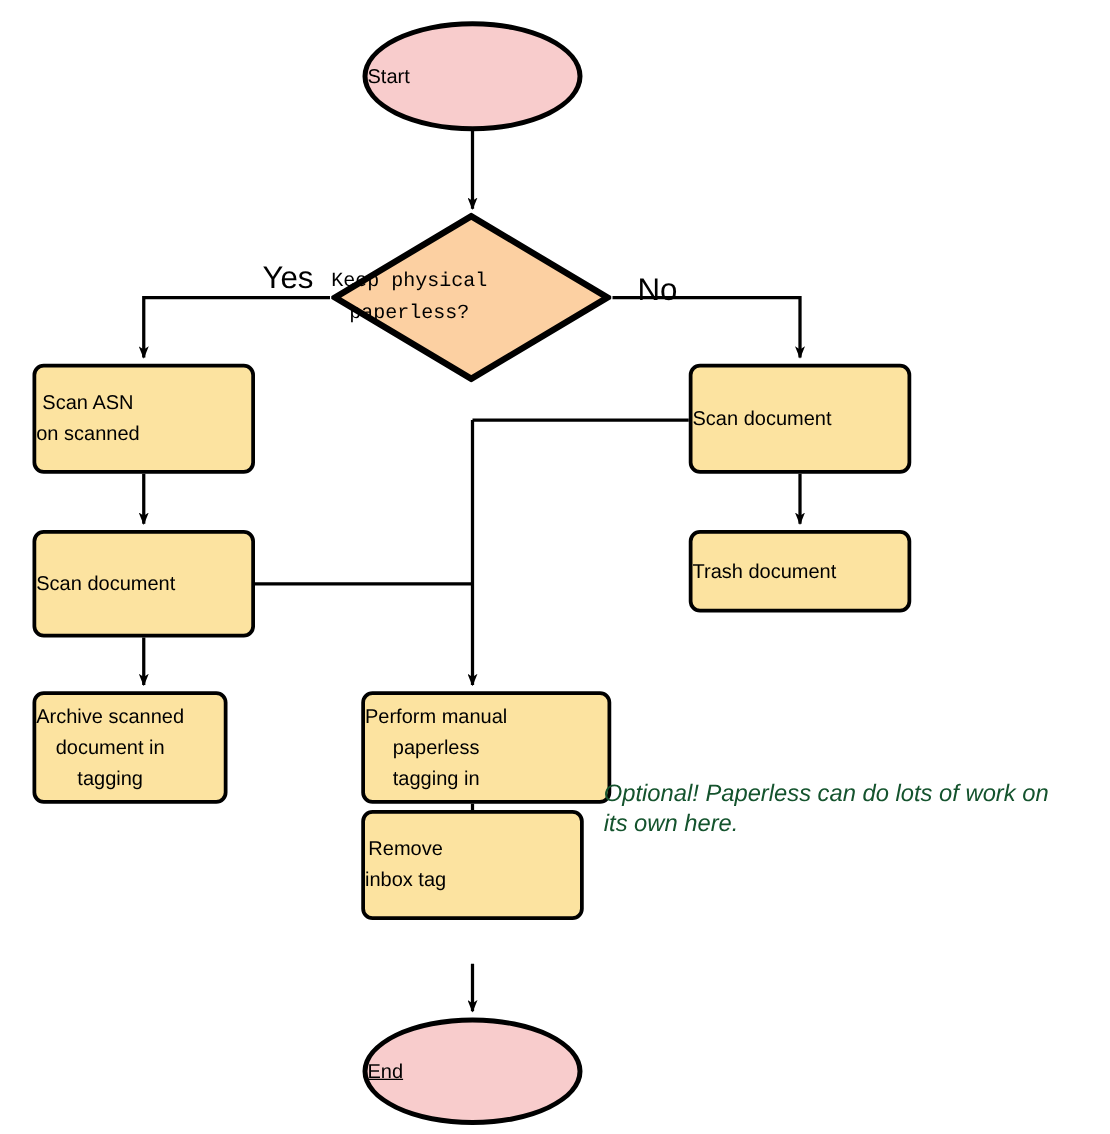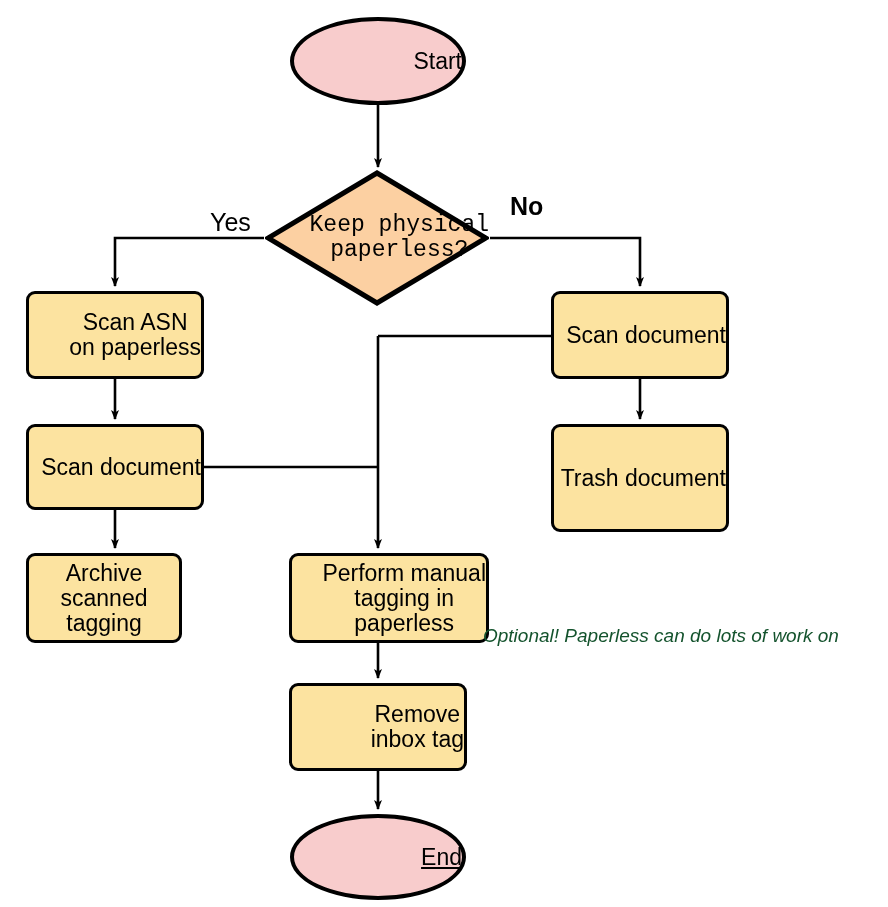--- a/index.html
+++ b/index.html
@@ -25,24 +25,24 @@
     left: 0;
     top: 0;
     width: 888px;
     height: 907px;
   }
   .node {
     position: absolute;
     box-sizing: border-box;
     display: flex;
     align-items: center;
-    justify-content: flex-end;
+    justify-content: flex-start;
     text-align: center;
     color: #000000;
-    font-size: 23px;
+    font-size: 16px;
     line-height: 25px;
     z-index: 3;
   }
   .node-process {
     border: 3px solid #000000;
     border-radius: 9px;
     background: #FCE3A0;
   }
   .node-terminator {
     border: 4px solid #000000;
@@ -126,64 +126,66 @@
     <svg class="diamond-svg" width="224" height="136" viewBox="0 0 224 136" xmlns="http://www.w3.org/2000/svg">
       <polygon points="112,3 221,68 112,133 3,68" fill="#FCD0A2" stroke="#000000" stroke-width="5" stroke-linejoin="miter"></polygon>
     </svg>
     <div class="diamond-label">
       <div>Keep physical</div>
       <div>paperless?</div>
     </div>
   </div>
 
   <div class="edge-label" style="left:210px; top:211px;">Yes</div>
-  <div class="edge-label" style="left:510px; top:195px;font-weight:bold;">No</div>
+  <div class="edge-label" style="left:510px; top:221px;">No</div>
 
   <div class="node node-process" style="left:26px; top:291px; width:178px; height:88px;">
     <div>
       <div>Scan ASN</div>
-      <div>on paperless</div>
+      <div>on scanned</div>
     </div>
   </div>
 
   <div class="node node-process" style="left:26px; top:424px; width:178px; height:86px;">
     <span>Scan document</span>
   </div>
 
   <div class="node node-process" style="left:26px; top:553px; width:156px; height:90px;">
     <div>
       <div>Archive scanned</div>
+      <div>document in</div>
       <div>tagging</div>
     </div>
   </div>
 
   <div class="node node-process" style="left:551px; top:291px; width:178px; height:88px;">
     <span>Scan document</span>
   </div>
 
-  <div class="node node-process" style="left:551px; top:424px; width:178px; height:108px;">
+  <div class="node node-process" style="left:551px; top:424px; width:178px; height:66px;">
     <span>Trash document</span>
   </div>
 
   <div class="node node-process" style="left:289px; top:553px; width:200px; height:90px;">
     <div>
       <div>Perform manual</div>
+      <div>paperless</div>
       <div>tagging in</div>
-      <div>paperless</div>
     </div>
   </div>
 
-  <div class="node node-process" style="left:289px; top:683px; width:178px; height:88px;">
+  <div class="node node-process" style="left:289px; top:648px; width:178px; height:88px;">
     <div>
       <div>Remove</div>
       <div>inbox tag</div>
     </div>
   </div>
 
   <div class="node node-terminator" style="left:290px; top:814px; width:176px; height:86px;text-decoration:underline;">
     <span>End</span>
   </div>
 
   <div class="annotation" style="left:483px; top:592px; width:400px;">
     <div>Optional! Paperless can do lots of work on</div>
+    <div>its own here.</div>
   </div>
 
 </div>
 
 </body></html>

